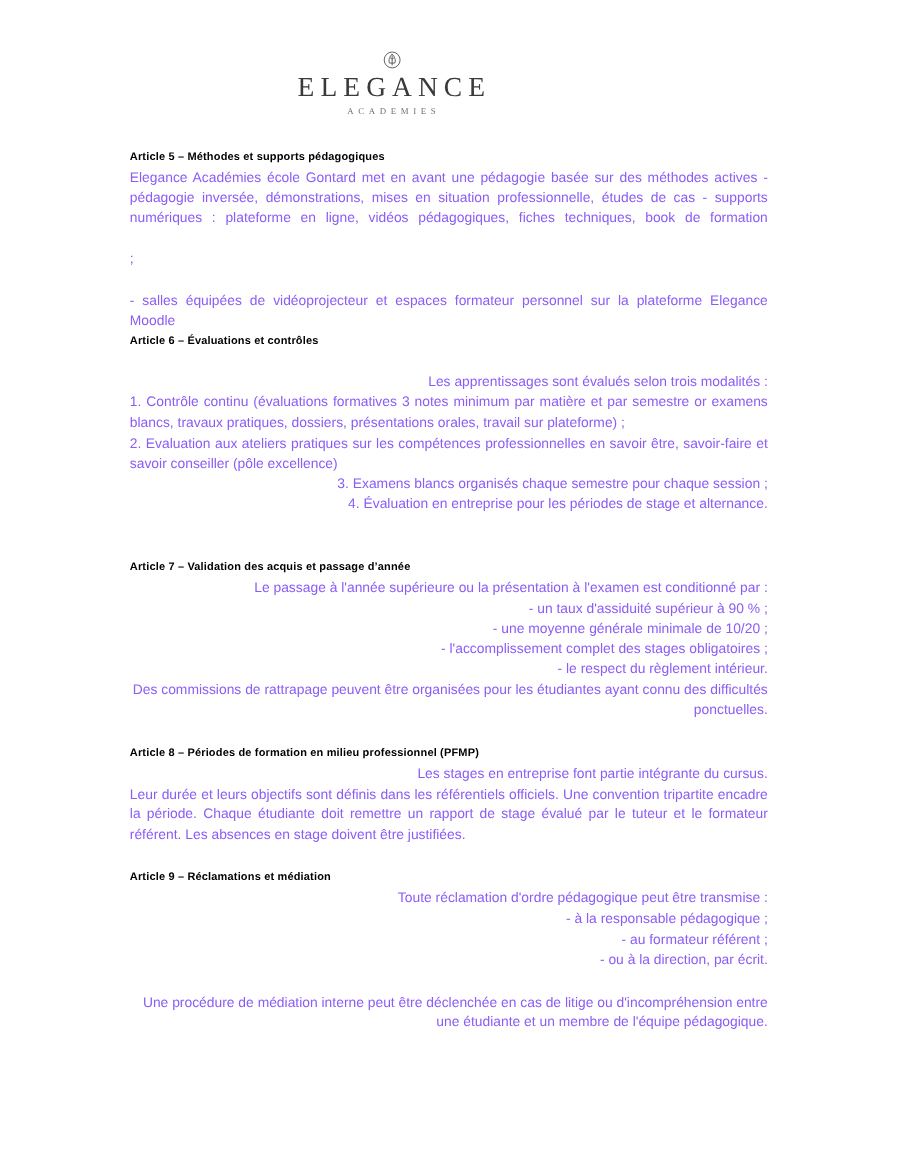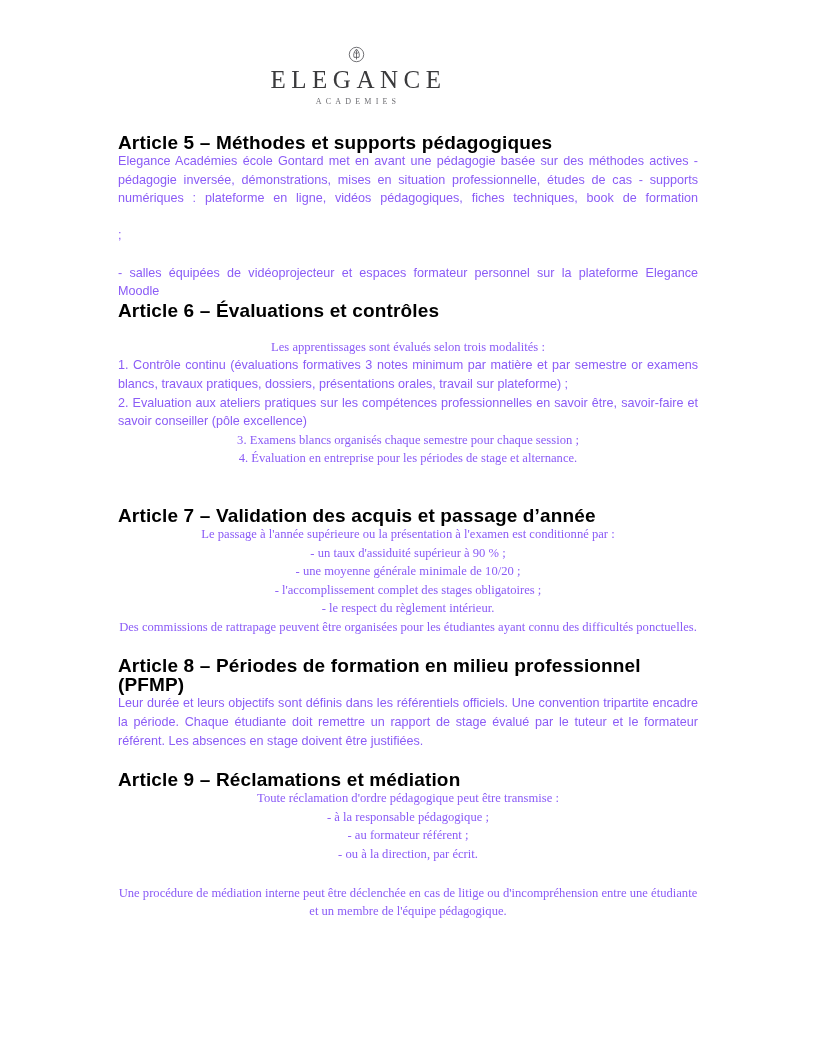--- a/index.html
+++ b/index.html
@@ -60,42 +60,41 @@
   
   .content {
     position: absolute;
     top: 133px;
     left: 118px;
     width: 580px;
   }
 
   h2.article-title {
     font-family: "Liberation Sans", sans-serif;
-    font-size: 19px;
+    font-size: 10px;
     font-weight: bold;
     margin: 0;
     padding: 0;
     line-height: 19px;
     letter-spacing: 0.15px;
     color: #000;
   }
 
   p.para {
     font-family: "Liberation Sans", sans-serif;
     font-size: 12.6px;
     line-height: 18.6px;
     margin: 0;
     padding: 0;
     color: #8b5cf6;
     text-align: justify;
     text-justify: inter-word;
   }
   p.para.left {
-    text-align: center;
-    font-family: Liberation Serif, serif;
+    text-align: right;
   }
 
   
   p.para.force-justify:after {
     content: "";
     display: inline-block;
     width: 100%;
     height: 0;
   }
   .gap-lg { height: 18px; }
@@ -149,20 +148,21 @@
       <p class="para left">- une moyenne générale minimale de 10/20 ;</p>
       <p class="para left">- l'accomplissement complet des stages obligatoires ;</p>
       <p class="para left">- le respect du règlement intérieur.</p>
       <p class="para left">Des commissions de rattrapage peuvent être organisées pour les étudiantes ayant connu des difficultés ponctuelles.</p>
     </div>
 
     <div class="gap-xl"></div>
 
     <div class="block">
       <h2 class="article-title">Article 8 – Périodes de formation en milieu professionnel (PFMP)</h2>
+      <p class="para left">Les stages en entreprise font partie intégrante du cursus.</p>
       <p class="para">Leur durée et leurs objectifs sont définis dans les référentiels officiels. Une convention tripartite encadre la période. Chaque étudiante doit remettre un rapport de stage évalué par le tuteur et le formateur référent. Les absences en stage doivent être justifiées.</p>
     </div>
 
     <div class="gap-xl"></div>
 
     <div class="block">
       <h2 class="article-title">Article 9 – Réclamations et médiation</h2>
       <p class="para left">Toute réclamation d'ordre pédagogique peut être transmise :</p>
       <p class="para left">- à la responsable pédagogique ;</p>
       <p class="para left">- au formateur référent ;</p>

